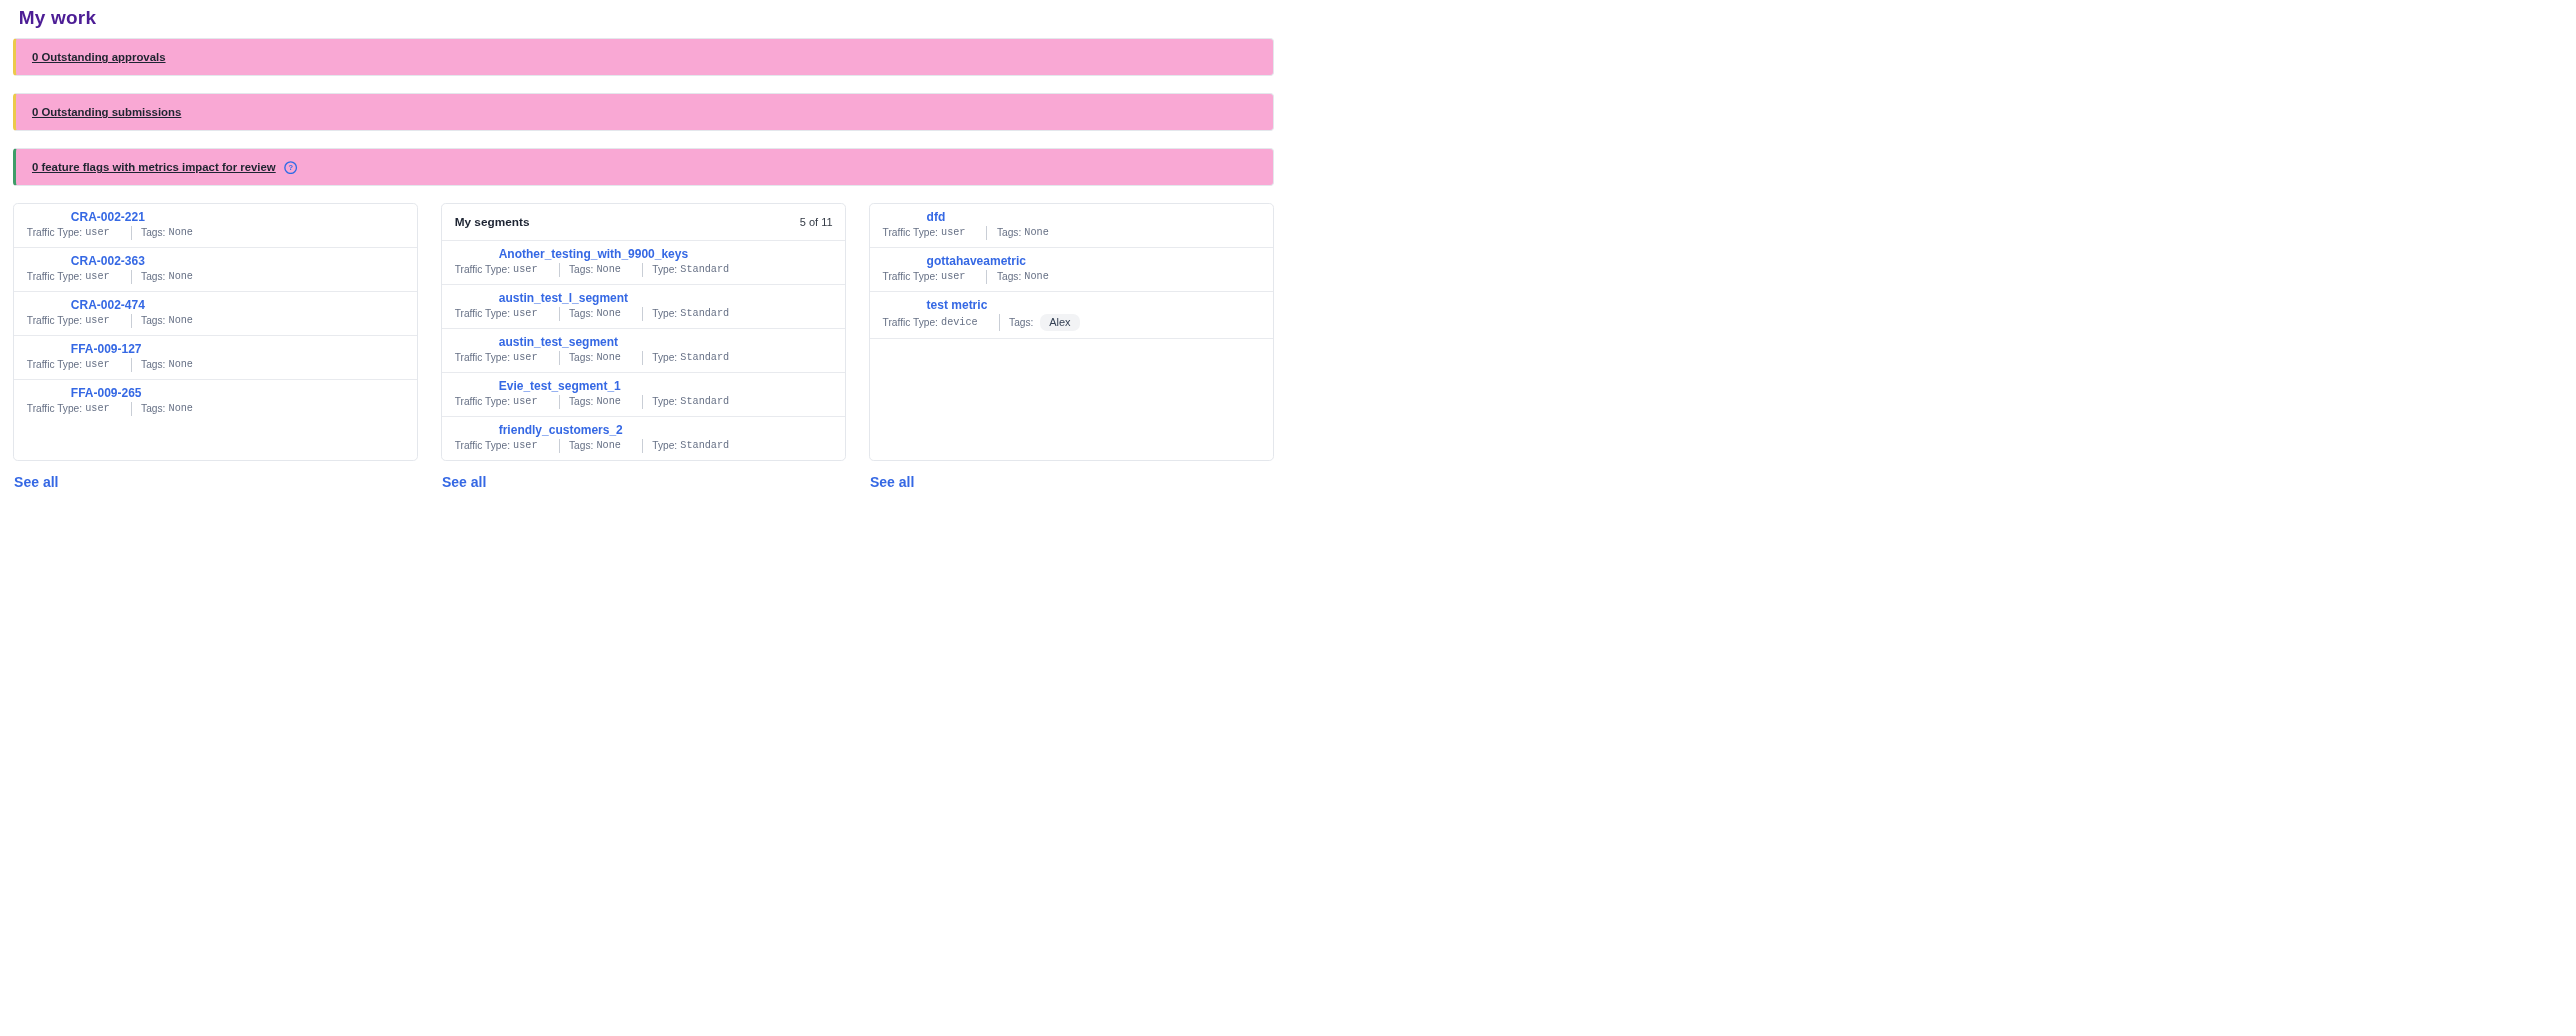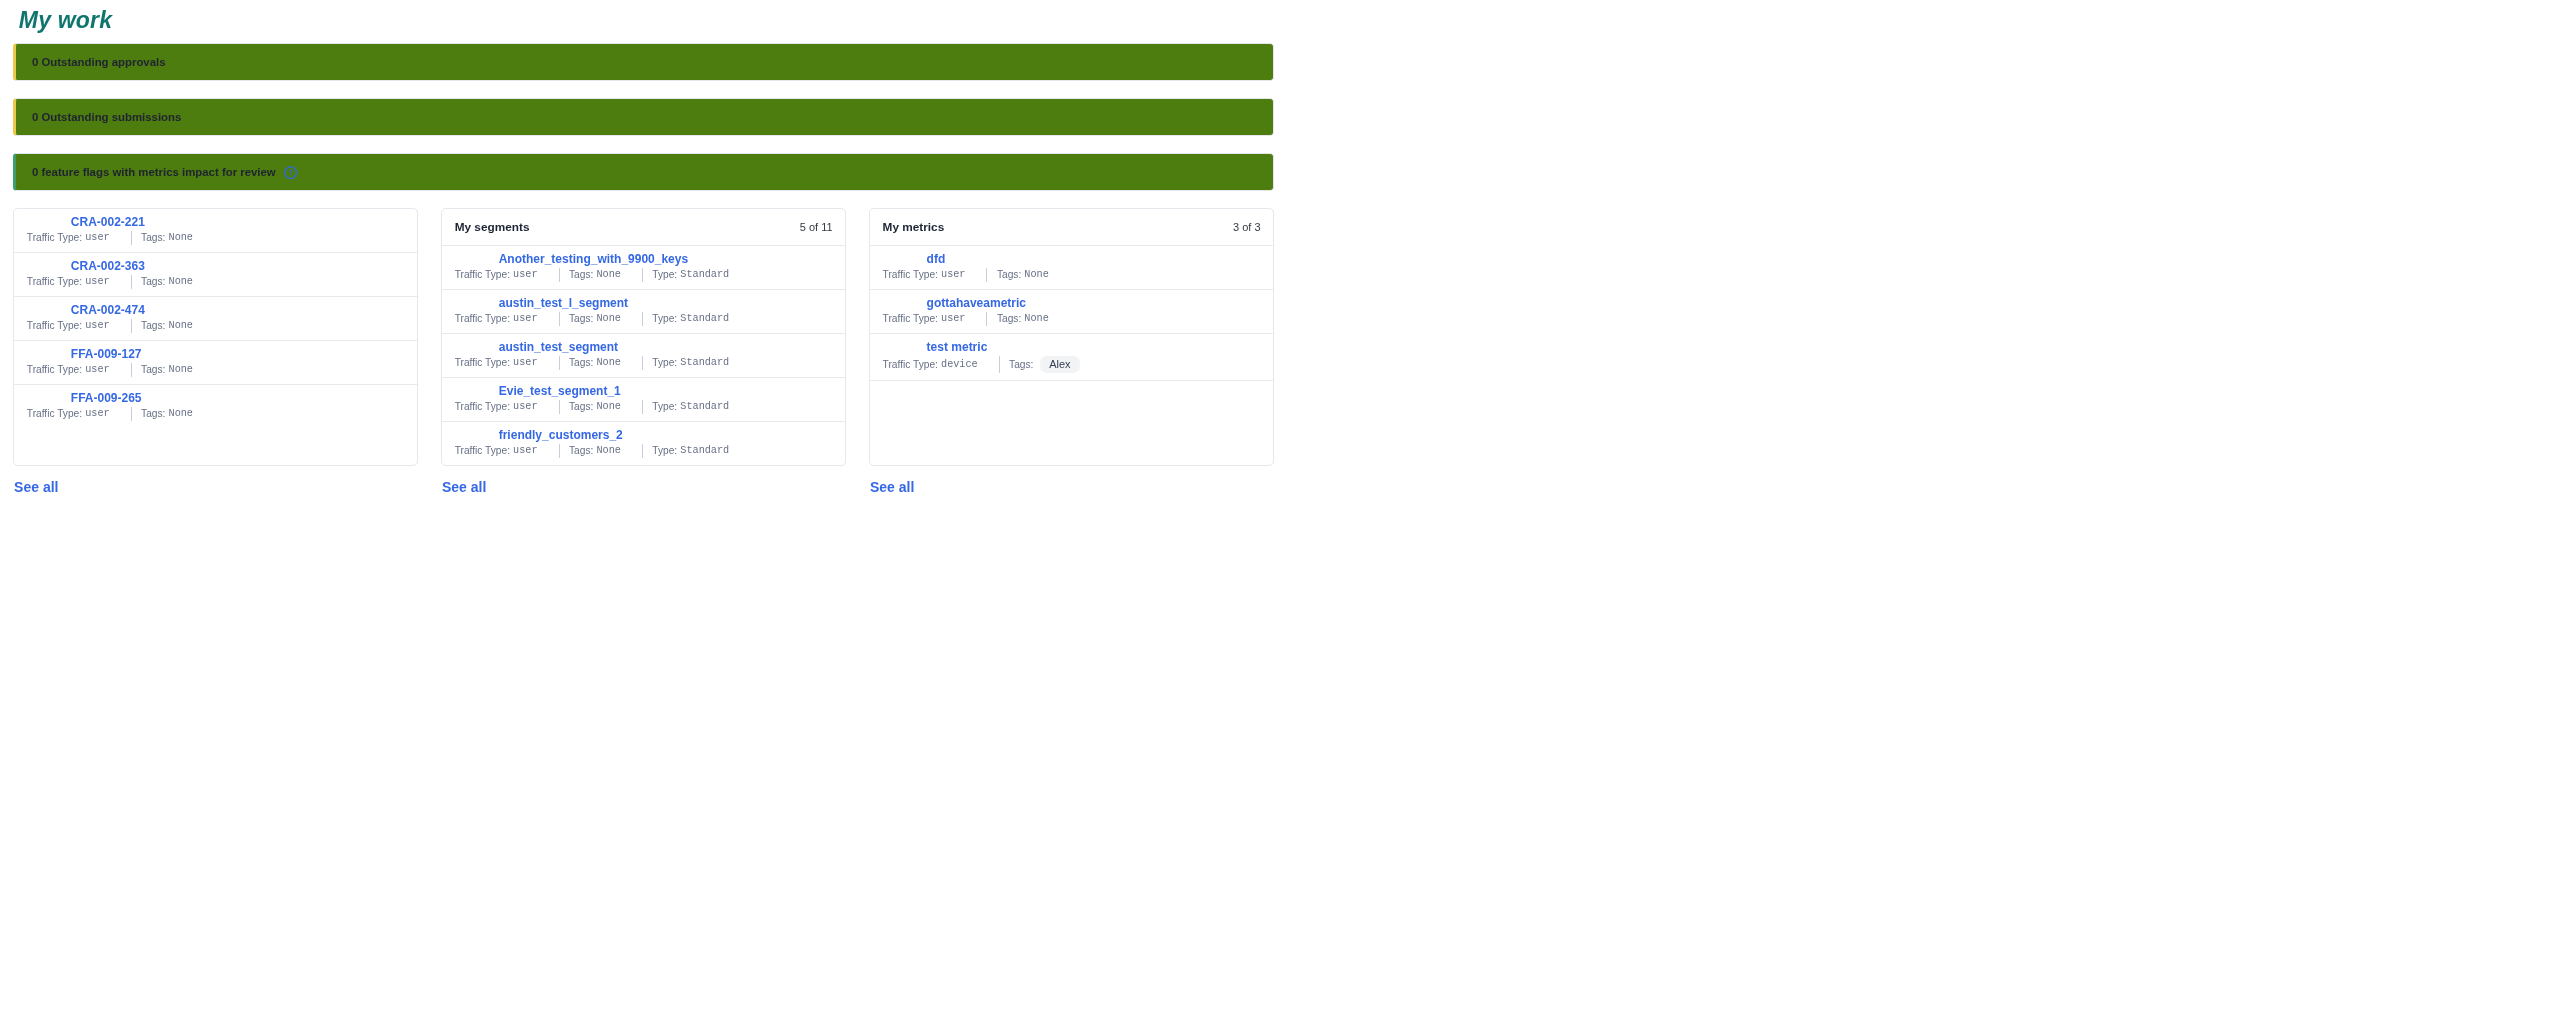--- a/index.html
+++ b/index.html
@@ -15,40 +15,40 @@
     --accent-yellow: #ECC94B;
     --accent-green: #3E9D68;
     --link-blue: #3568E4;
     --help-blue: #2E6BE6;
     --meta-gray: #667085;
     --badge-bg: #F2F3F5;
     --border: #E4E7EC;
     --divider: #E8EAEE;
   }
   .page-title {
-    font-size: 23px;
+    font-size: 19px;
     font-weight: 700;
-    color: #0f766e;
+    color: #4c1d95;
     letter-spacing: 0.2px;
     margin: 7px 0 9.4px;
     padding-left: 5.5px;
-    font-style: italic;
   }
   
   .banner {
     height: 38px;
     border: 0.8px solid var(--border);
     border-left: 3.9px solid var(--accent-yellow);
     border-radius: 3.9px;
-    background: #4d7c0f;
+    background: #f9a8d4;
     display: flex;
     align-items: center;
     gap: 7px;
     padding-left: 15.7px;
     margin-bottom: 17px;
+    text-decoration: underline;
   }
   .banner.accent-green { border-left-color: var(--accent-green); }
   .banner-text {
     font-size: 11.4px;
     font-weight: 700;
     color: #1F2430;
   }
   .help-icon { display: inline-flex; margin-left: 1.6px; cursor: pointer; }
   
   .cards-row {
@@ -365,24 +365,20 @@
   </span>
 </div>
   </li>
 </ul>
     </div>
     <a href="#" class="see-all">See all</a>
   </div>
 
   <div class="card-col">
     <div class="card">
-      <div class="card-head">
-        <span class="card-title">My metrics</span>
-        <span class="card-count">3 of 3</span>
-      </div>
       <ul class="card-list trailing-divider">
   <li>
     <a href="#" class="item-link">dfd</a>
     <div class="item-meta">
   <span class="seg">
     <span class="seg-label">Traffic Type:</span>
     <span class="seg-value">user</span>
 
   </span>
 

